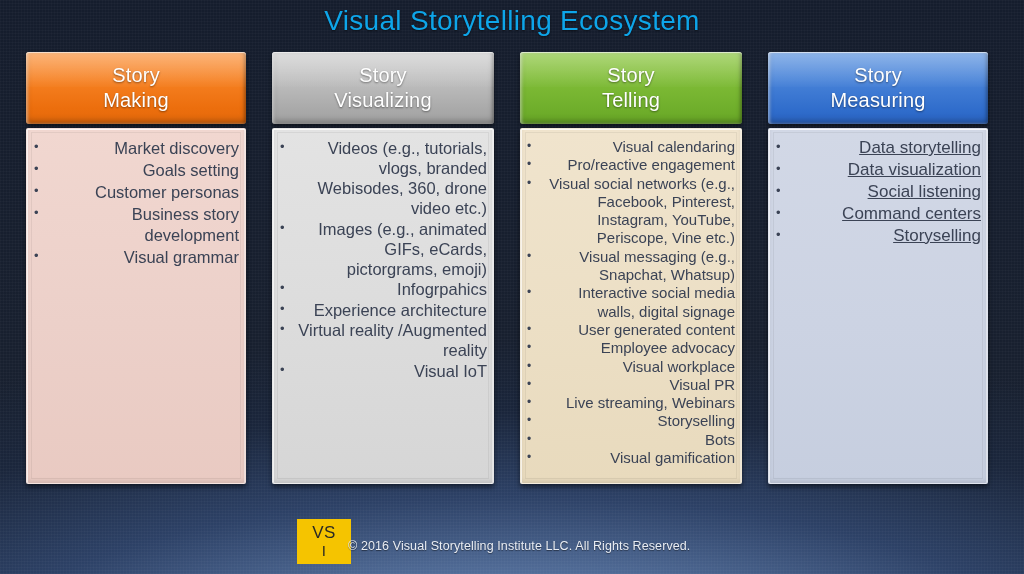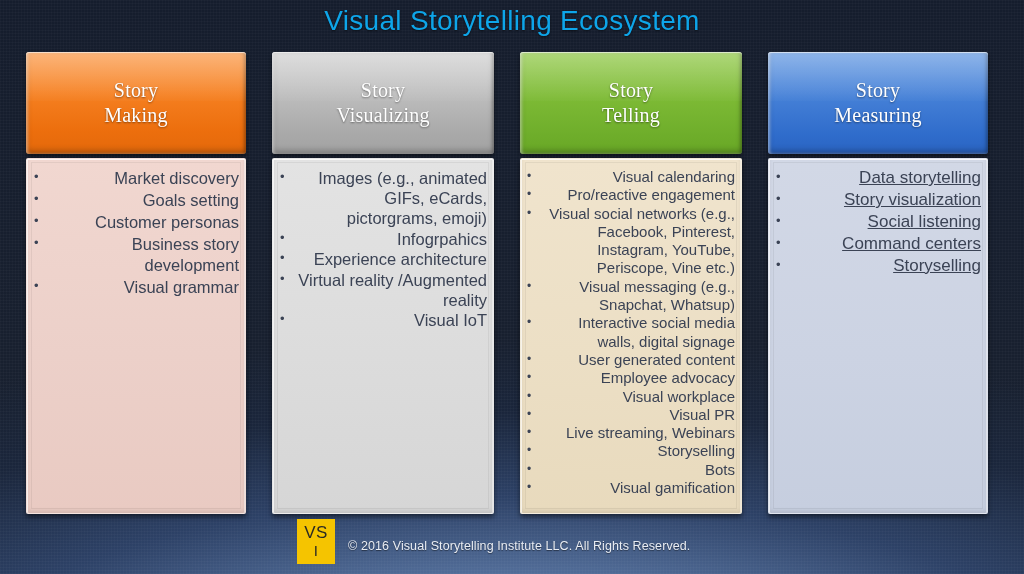--- a/index.html
+++ b/index.html
@@ -60,40 +60,39 @@
     position: absolute;
     left: 0; top: 0;
     width: 1024px; height: 574px;
     z-index: 4;
   }
 
   .column { position: absolute; top: 52px; }
 
   .col-header {
     position: relative;
-    height: 102px;
+    height: 72px;
     border-radius: 3px;
     display: flex;
     align-items: center;
     justify-content: center;
     text-align: center;
     color: #ffffff;
     font-size: 20px;
     line-height: 25px;
     font-weight: 400;
     letter-spacing: 0.2px;
     text-shadow: 0 1px 2px rgba(0,0,0,0.45);
     box-shadow:
       inset 0 1px 0 rgba(255,255,255,0.55),
       inset 2px 0 3px rgba(255,255,255,0.40),
       inset -2px 0 3px rgba(0,0,0,0.20),
       inset 0 -3px 6px rgba(0,0,0,0.28),
       0 2px 4px rgba(0,0,0,0.45);
     overflow: hidden;
-    font-family: Liberation Serif, serif;
   }
   .col-header::before {
     content: "";
     position: absolute;
     left: 0; top: 0; right: 0; height: 48%;
     background: linear-gradient(180deg, rgba(255,255,255,0.30), rgba(255,255,255,0.02));
     pointer-events: none;
   }
   .col-header-label { position: relative; z-index: 2; white-space: pre-line; }
 
@@ -182,21 +181,21 @@
     position: absolute;
     left: 0; bottom: 0;
     width: 1024px; height: 62px;
     z-index: 6;
     display: flex;
     align-items: center;
   }
   #logo {
     position: absolute;
     left: 297px; top: 519px;
-    width: 38px; height: 45px;
+    width: 54px; height: 45px;
     background: #f5c400;
     display: flex;
     flex-direction: column;
     align-items: center;
     justify-content: center;
     color: #2a2a24;
     font-size: 17px;
     line-height: 15px;
     letter-spacing: 0.5px;
     z-index: 7;
@@ -238,20 +237,21 @@
       </ul>
     </div>
   </div>
 
   <div class="column" id="col-2">
     <div class="col-header">
       <span class="col-header-label"><span>Story</span><br><span>Visualizing</span></span>
     </div>
     <div class="col-body">
       <ul class="bullets">
+        <li>Videos (e.g., tutorials, vlogs, branded Webisodes, 360, drone video etc.)</li>
         <li>Images (e.g., animated GIFs, eCards, pictorgrams, emoji)</li>
         <li>Infogrpahics</li>
         <li>Experience architecture</li>
         <li>Virtual reality /Augmented reality</li>
         <li>Visual IoT</li>
       </ul>
     </div>
   </div>
 
   <div class="column" id="col-3">
@@ -277,21 +277,21 @@
     </div>
   </div>
 
   <div class="column" id="col-4">
     <div class="col-header">
       <span class="col-header-label"><span>Story</span><br><span>Measuring</span></span>
     </div>
     <div class="col-body">
       <ul class="bullets">
         <li>Data storytelling</li>
-        <li>Story visualization</li>
+        <li>Data visualization</li>
         <li>Social listening</li>
         <li>Command centers</li>
         <li>Storyselling</li>
       </ul>
     </div>
   </div>
 
 </div>
 
 <div id="footer"></div>

